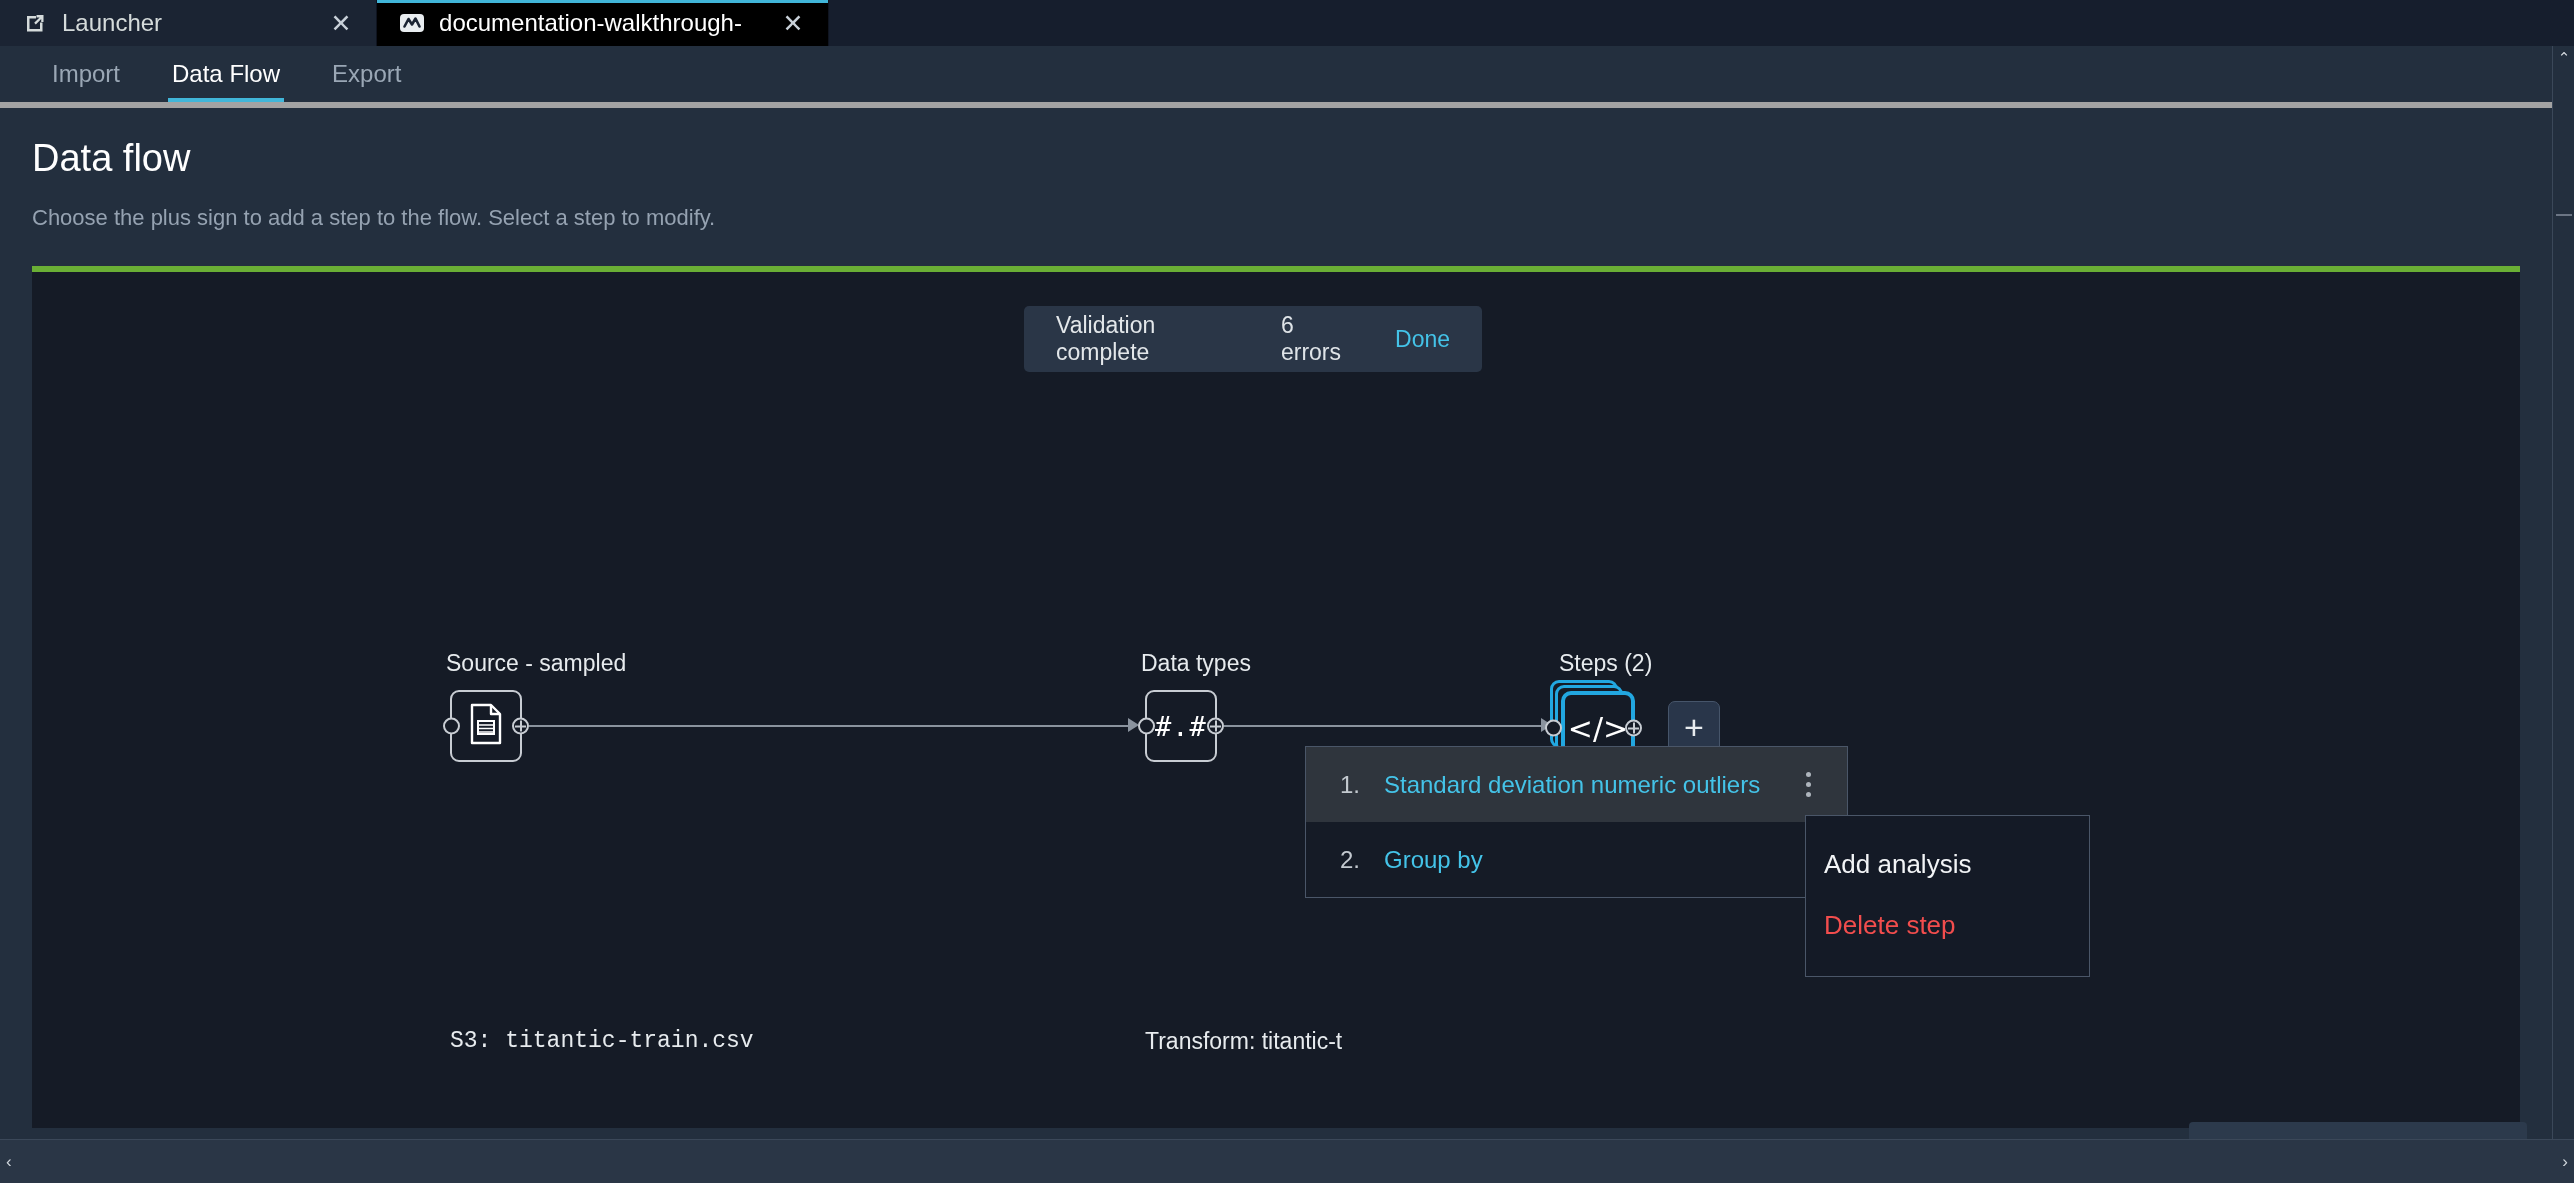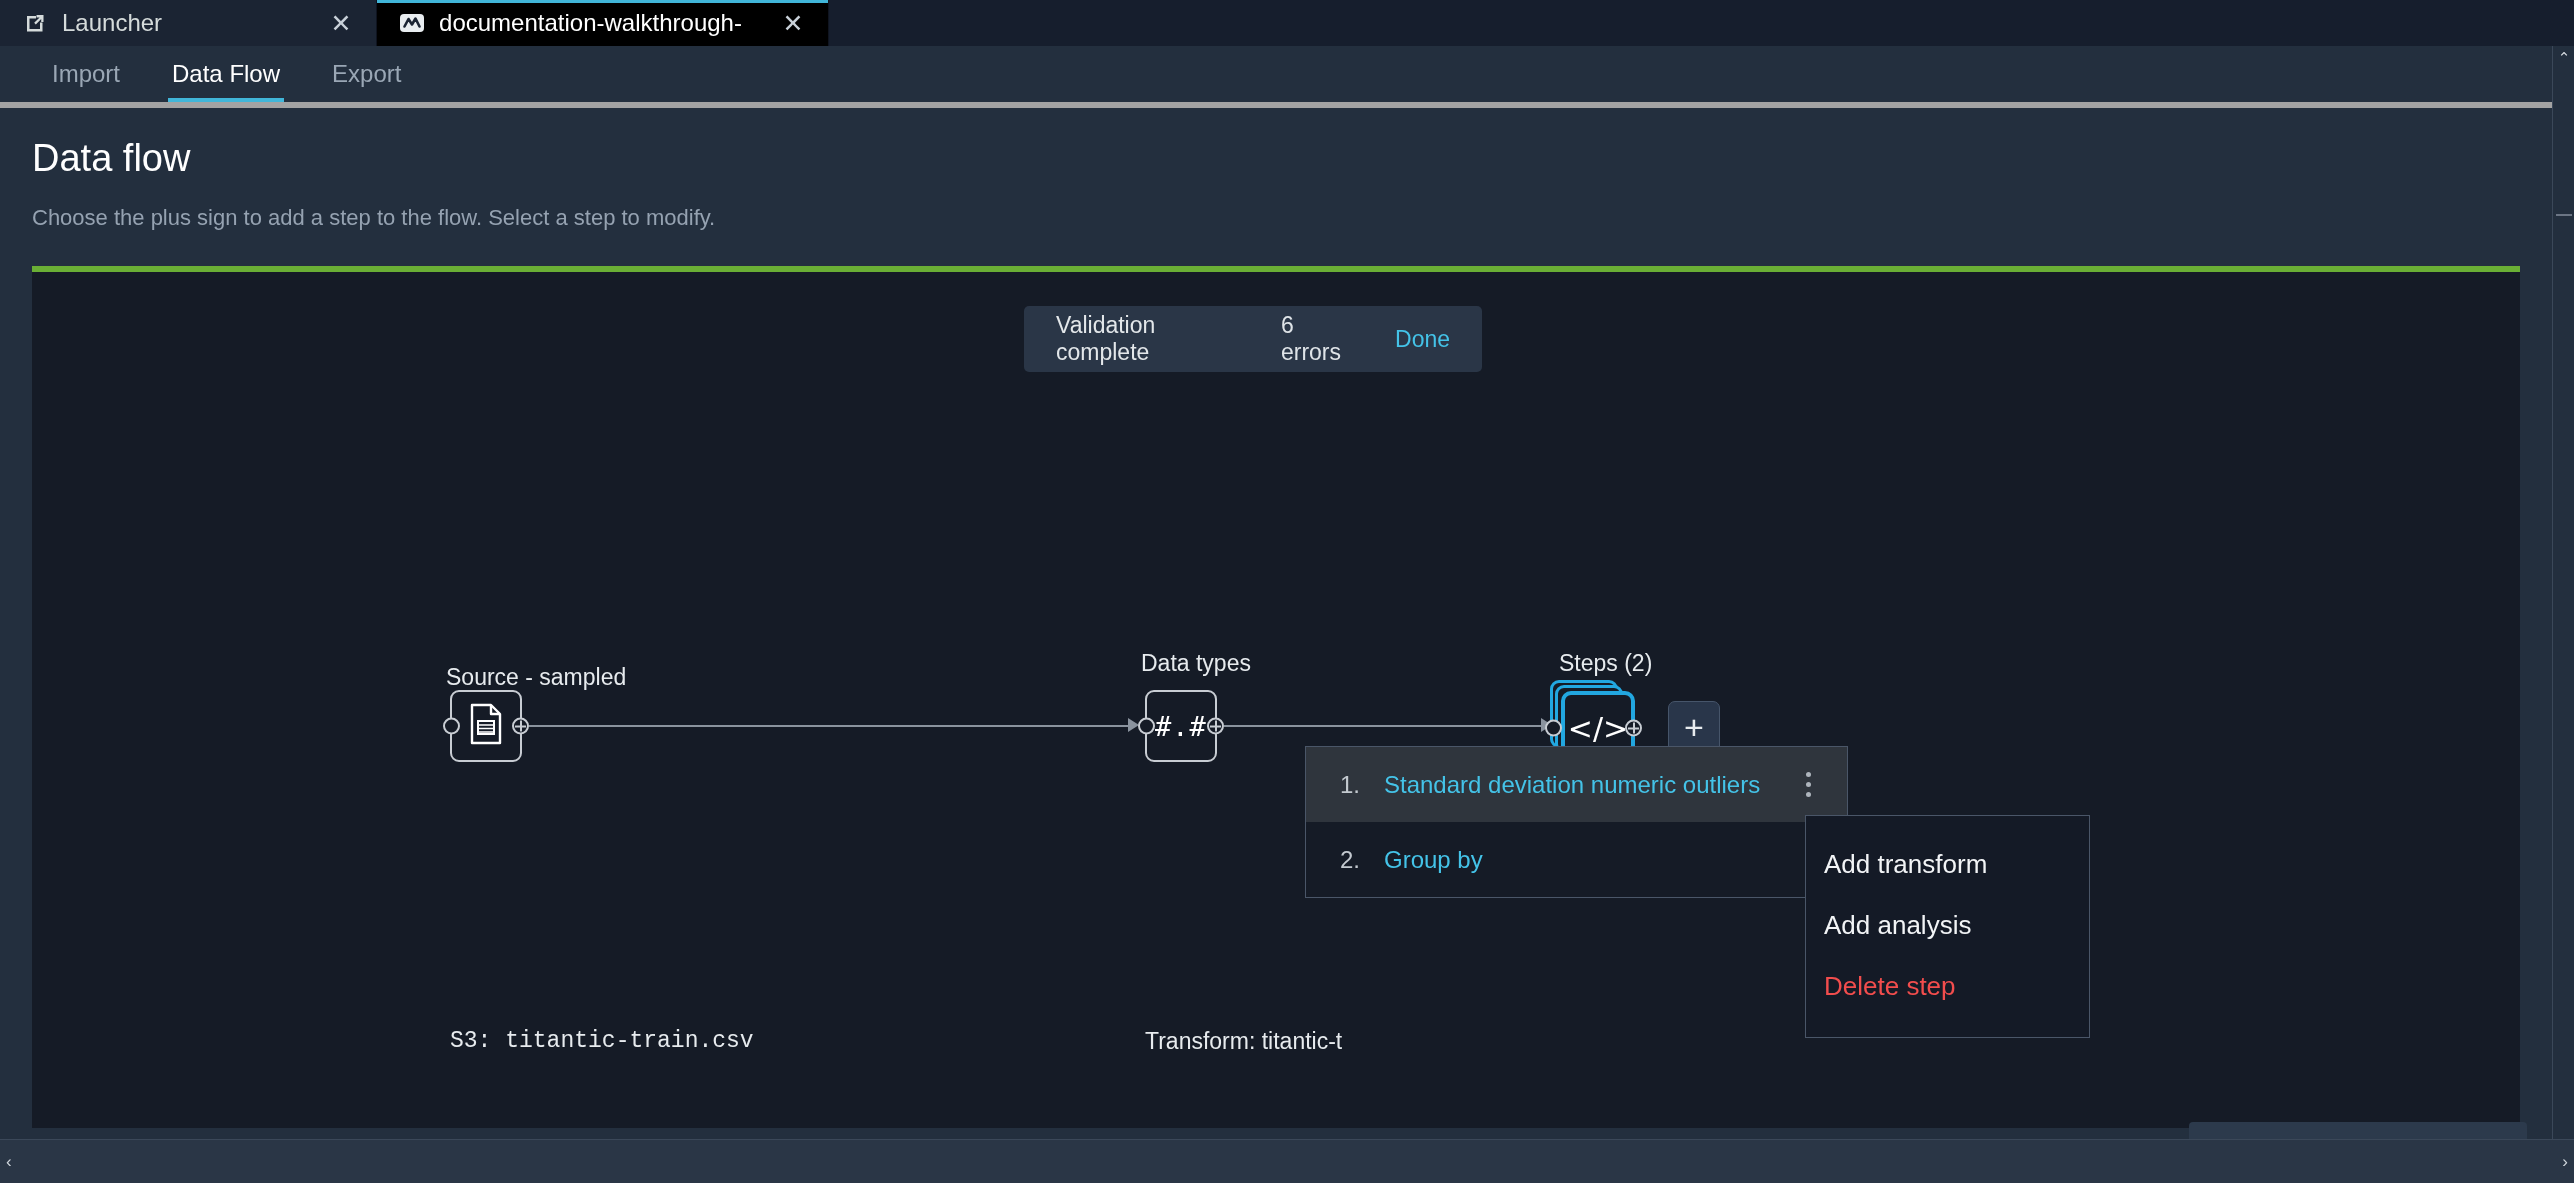--- a/index.html
+++ b/index.html
@@ -386,21 +386,21 @@
 
   <div class="progress-bar"></div>
 
   <div class="toast">
     <span class="toast-msg">Validation complete</span>
     <span class="toast-errors">6 errors</span>
     <span class="toast-done">Done</span>
   </div>
 
   <div class="node-group" style="left:418px; top:424px; width:72px; height:72px;">
-    <div class="node-caption" style="left:-4px; top:-40px;margin-top:14px;">Source - sampled</div>
+    <div class="node-caption" style="left:-4px; top:-40px;">Source - sampled</div>
     <div class="node-box">
       <span>
         <svg width="38" height="42" viewBox="0 0 38 42">
           <path d="M5 2 H24 L33 11 V40 H5 Z" fill="none" stroke="#ffffff" stroke-width="2.4" stroke-linejoin="round"></path>
           <path d="M24 2 V11 H33" fill="none" stroke="#ffffff" stroke-width="2.4" stroke-linejoin="round"></path>
           <rect x="11" y="18" width="16" height="13" fill="none" stroke="#ffffff" stroke-width="2"></rect>
           <path d="M11 22 H27 M11 25.5 H27 M11 29 H27" stroke="#ffffff" stroke-width="1.6"></path>
         </svg>
       </span>
       <span class="port in"></span>
@@ -458,21 +458,20 @@
     <span class="step-name">Group by</span>
     <span class="kebab">
         <i></i>
         <i></i>
         <i></i>
       </span>
   </div>
 </div>
 
 <div class="ctx-menu">
-  <div class="ctx-item">Add transform</div>
   <div class="ctx-item">Add analysis</div>
   <div class="ctx-item danger">Delete step</div>
 </div>
 
 <div class="scroll-v">
   <div class="scroll-v-arrow">⌃</div>
   <div class="scroll-v-thumb"></div>
 </div>
 
 <div class="scroll-h">

